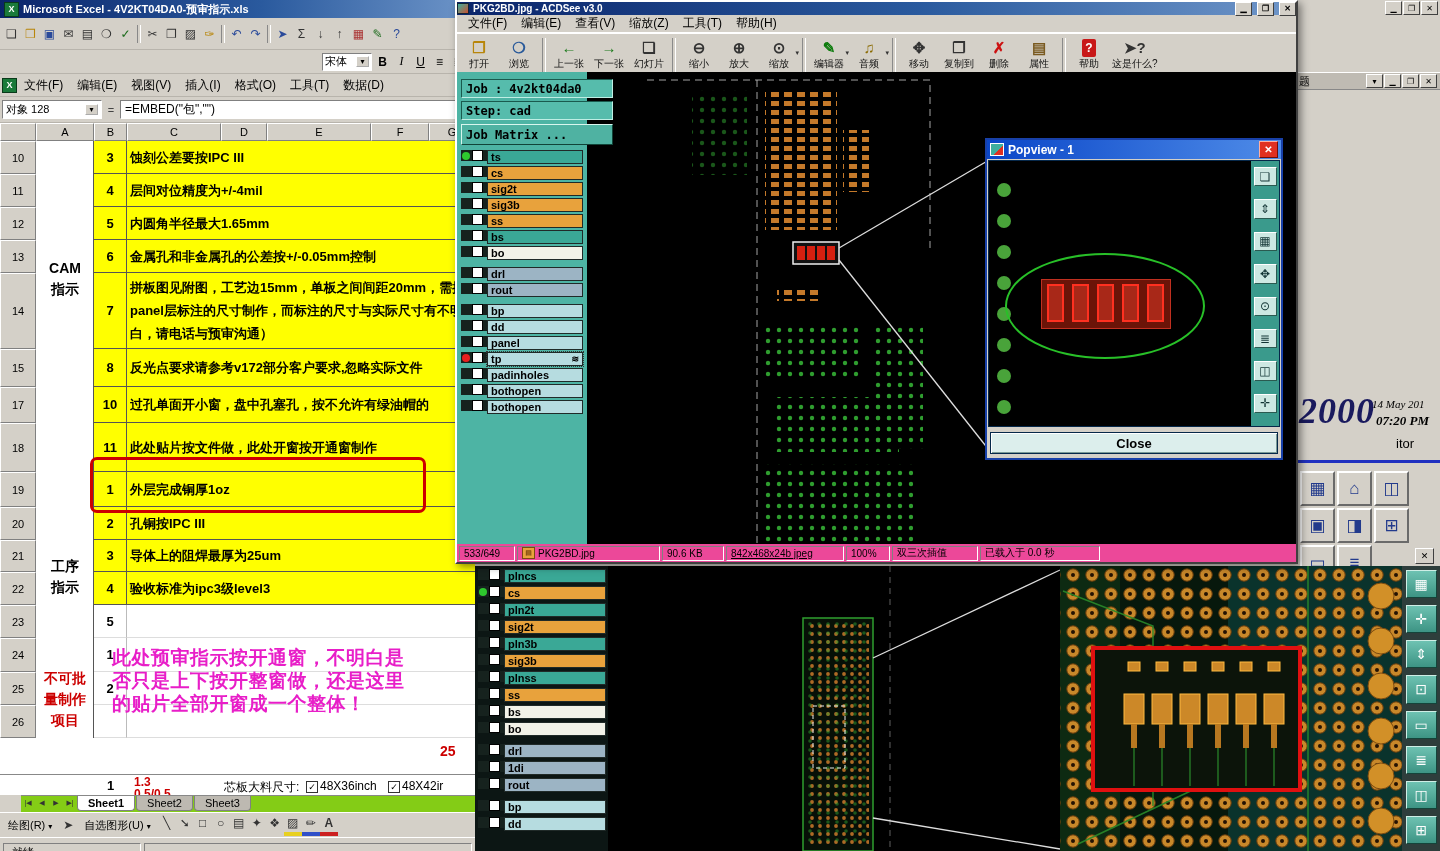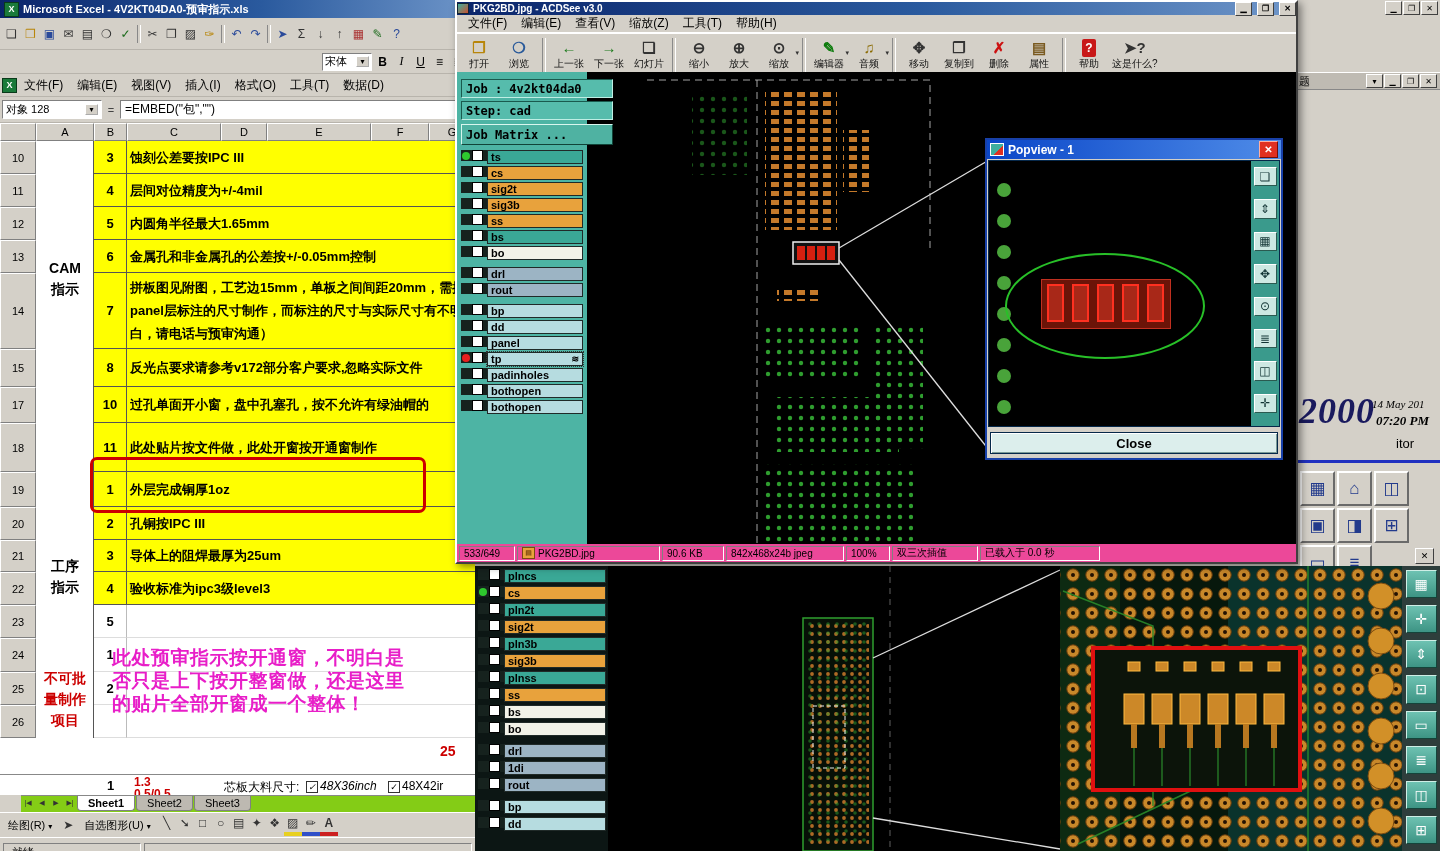--- a/index.html
+++ b/index.html
@@ -52,21 +52,21 @@
   #xl-magenta{position:absolute;left:112px;top:505px;width:360px;font-size:19px;font-weight:bold;color:#e81ec8;
     line-height:23px;white-space:pre-line;letter-spacing:.5px;}
   #xl-red25{position:absolute;left:440px;top:602px;color:#cc0000;font-weight:bold;font-size:14px;}
   #row27{position:absolute;left:0;top:633px;width:475px;height:21px;border-top:1px solid #888;}
   #row27 .r27-b{position:absolute;left:94px;width:33px;text-align:center;font-weight:bold;font-size:13px;top:3px;}
   #row27 .r27-red1{position:absolute;left:134px;top:0px;color:#cc0000;font-weight: bold;font-size:12px;}
   #row27 .r27-red2{position:absolute;left:134px;top:12px;color:#cc0000;font-weight:bold;font-size:12px;}
   #row27 .r27-lab{position:absolute;left:224px;top:4px;font-size:12px;}
   .cb27{display:inline-flex;width:10px;height:10px;border:1px solid #333;background:#fff;font-size:9px;
     align-items:center;justify-content:center;margin-right:2px;vertical-align:middle;}
-  #row27 .r27-cb1{position:absolute;left:306px;top:4px;font-size:12px;white-space:nowrap;font-style:italic;}
+  #row27 .r27-cb1{position:absolute;left:306px;top:4px;font-size:12px;white-space:nowrap;}
   #row27 .r27-cb2{position:absolute;left:388px;top:4px;font-size:12px;white-space:nowrap;}
   #xl-tabs{height:16px;display:flex;align-items:flex-start;background:#84cc16;border-top:1px solid #888;font-size:10px;margin-left:21px;}
   .tabnav{width:14px;height:14px;display:inline-flex;align-items:center;justify-content:center;font-size:7px;color:#333;}
   .sheettab{padding:1px 10px;background:#bdb9b1;border:1px solid #808080;border-top:none;font-size:11px;
     border-radius:0 0 4px 4px;margin-right:1px;}
   .sheettab.active{background:#fff;font-weight:bold;}
   #xl-drawbar{height:24px;display:flex;align-items:center;gap:3px;padding:0 4px;background:#d4d0c8;border-top:1px solid #fff;font-size:11px;}
   .dtext{padding:2px 4px;white-space:nowrap;}
   .dtool{width:18px;height:18px;display:inline-flex;align-items:center;justify-content:center;font-size:12px;color:#333;}
   .dtool.bar-y{border-bottom:4px solid #e8d020;}
@@ -954,21 +954,21 @@
         <span class="vs-seg" style="width: 56px;">
           <span>533/649</span>
         </span>
         <span class="vs-seg" style="width: 143px;">
           <span class="vs-chip">▤</span>
           <span>PKG2BD.jpg</span>
         </span>
         <span class="vs-seg" style="width: 62px;">
           <span>90.6 KB</span>
         </span>
-        <span class="vs-seg" style="width: 118px;">
+        <span class="vs-seg" style="width: 118px; text-decoration: underline;">
           <span>842x468x24b jpeg</span>
         </span>
         <span class="vs-seg" style="width: 44px;">
           <span>100%</span>
         </span>
         <span class="vs-seg" style="width: 86px;">
           <span>双三次插值</span>
         </span>
         <span class="vs-seg" style="width: 120px;">
           <span>已载入于 0.0 秒</span>

